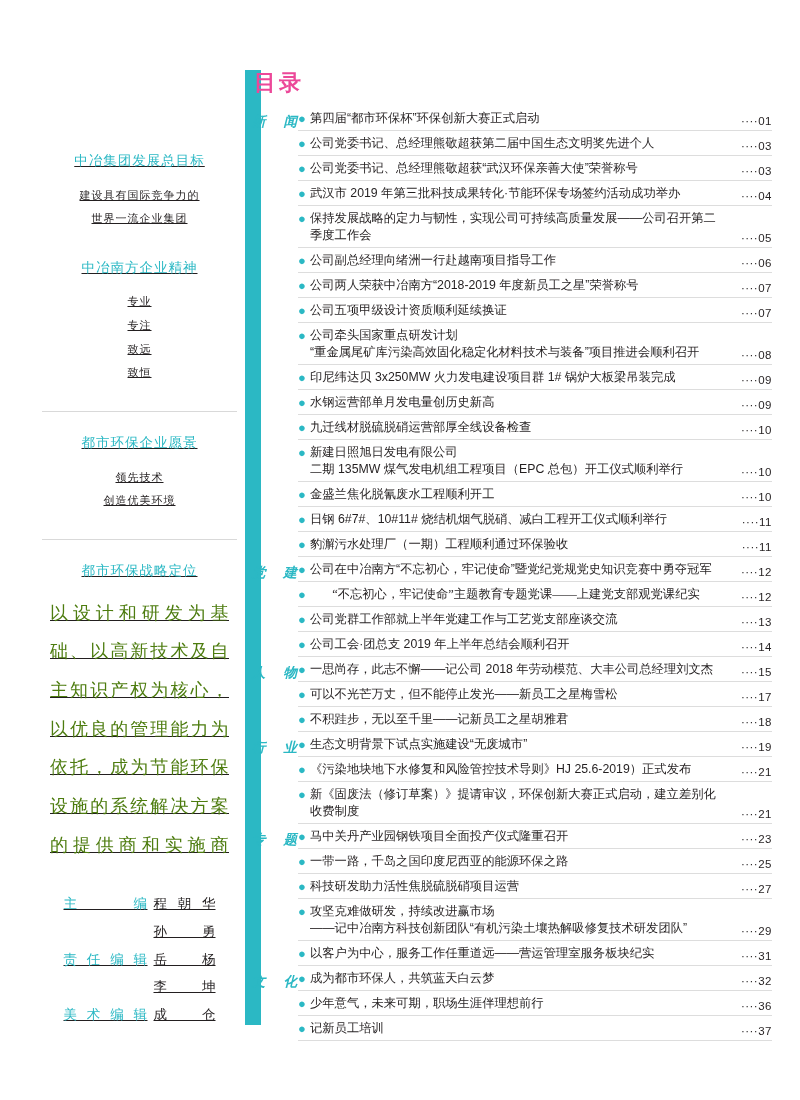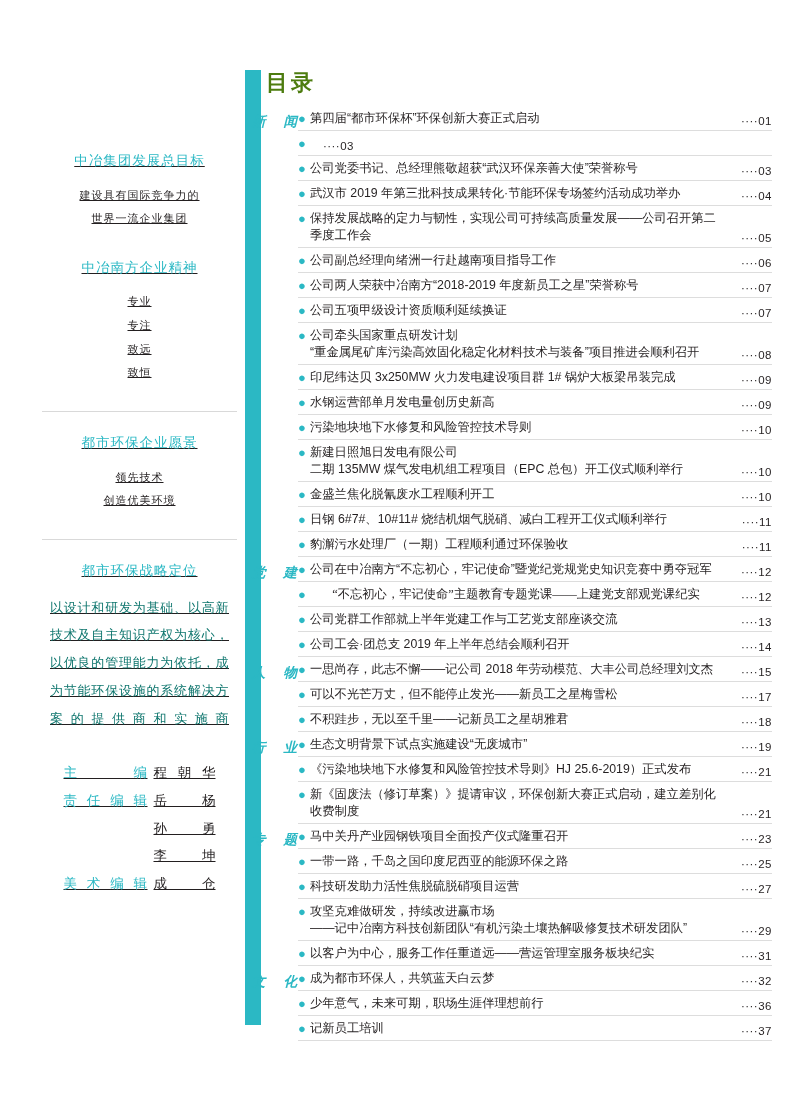--- a/index.html
+++ b/index.html
@@ -38,22 +38,22 @@
     margin-bottom: 12px;
     line-height: 1.6;
   }
   .left-line {
     font-size: 11px;
     color: #231f20;
     line-height: 2.15;
     letter-spacing: 1px;
   }
   .left-para {
-    font-size: 13px;
-    color: #0f766e;
+    font-size: 18px;
+    color: #4d7c0f;
     line-height: 2.15;
     letter-spacing: 0.5px;
     text-align: justify;
     text-align-last: justify;
     padding: 0 8px;
   }
   .left-rule {
     width: 100%;
     height: 1px;
     background: #d9d9d9;
@@ -95,25 +95,25 @@
   }
 
   
   .toc {
     position: absolute;
     left: 252px;
     top: 68px;
     width: 520px;
   }
   .toc-title {
-    color: #4d7c0f;
+    color: #ec4899;
     font-size: 22px;
     font-weight: bold;
     letter-spacing: 3px;
-    margin-left: 12px;
+    margin-left: 0px;
     margin-bottom: 8px;
     padding-left: 2px;
   }
   .section {
     display: flex;
     align-items: flex-start;
     margin-bottom: 0px;
   }
   .section-label {
     color: #2bb8c4;
@@ -201,26 +201,26 @@
       <div class="left-head">都市环保战略定位</div>
       <div class="left-para">以设计和研发为基础、以高新技术及自主知识产权为核心，以优良的管理能力为依托，成为节能环保设施的系统解决方案的提供商和实施商</div>
     </div>
 
     <div class="credits">
       <div class="credit-row">
         <span class="credit-label">主　　编</span>
         <span class="credit-value">程朝华</span>
       </div>
       <div class="credit-row">
+        <span class="credit-label"></span>
+        <span class="credit-value">孙　勇</span>
+      </div>
+      <div class="credit-row">
         <span class="credit-label">责任编辑</span>
         <span class="credit-value">岳　杨</span>
-      </div>
-      <div class="credit-row">
-        <span class="credit-label"></span>
-        <span class="credit-value">孙　勇</span>
       </div>
       <div class="credit-row">
         <span class="credit-label"></span>
         <span class="credit-value">李　坤</span>
       </div>
       <div class="credit-row">
         <span class="credit-label">美术编辑</span>
         <span class="credit-value">成　仓</span>
       </div>
     </div>
@@ -235,20 +235,21 @@
         <div class="section">
           <div class="section-label">新闻</div>
           <div class="entries">
             <div class="entry">
               <span class="bullet">●</span>
               <span class="entry-text">第四届“都市环保杯”环保创新大赛正式启动</span>
               <span class="entry-page">····01</span>
             </div>
             <div class="entry">
               <span class="bullet">●</span>
+              <span class="entry-text">公司党委书记、总经理熊敬超获第二届中国生态文明奖先进个人</span>
               <span class="entry-page">····03</span>
             </div>
             <div class="entry">
               <span class="bullet">●</span>
               <span class="entry-text">公司党委书记、总经理熊敬超获“武汉环保亲善大使”荣誉称号</span>
               <span class="entry-page">····03</span>
             </div>
             <div class="entry">
               <span class="bullet">●</span>
               <span class="entry-text">武汉市 2019 年第三批科技成果转化·节能环保专场签约活动成功举办</span>
@@ -284,21 +285,21 @@
               <span class="entry-text">印尼纬达贝 3x250MW 火力发电建设项目群 1# 锅炉大板梁吊装完成</span>
               <span class="entry-page">····09</span>
             </div>
             <div class="entry">
               <span class="bullet">●</span>
               <span class="entry-text">水钢运营部单月发电量创历史新高</span>
               <span class="entry-page">····09</span>
             </div>
             <div class="entry">
               <span class="bullet">●</span>
-              <span class="entry-text">污染地块地下水修复和风险管控技术导则</span>
+              <span class="entry-text">九迁线材脱硫脱硝运营部厚全线设备检查</span>
               <span class="entry-page">····10</span>
             </div>
             <div class="entry">
               <span class="bullet">●</span>
               <span class="entry-text">新建日照旭日发电有限公司<span class="sub">二期 135MW 煤气发电机组工程项目（EPC 总包）开工仪式顺利举行</span></span>
               <span class="entry-page">····10</span>
             </div>
             <div class="entry">
               <span class="bullet">●</span>
               <span class="entry-text">金盛兰焦化脱氰废水工程顺利开工</span>

